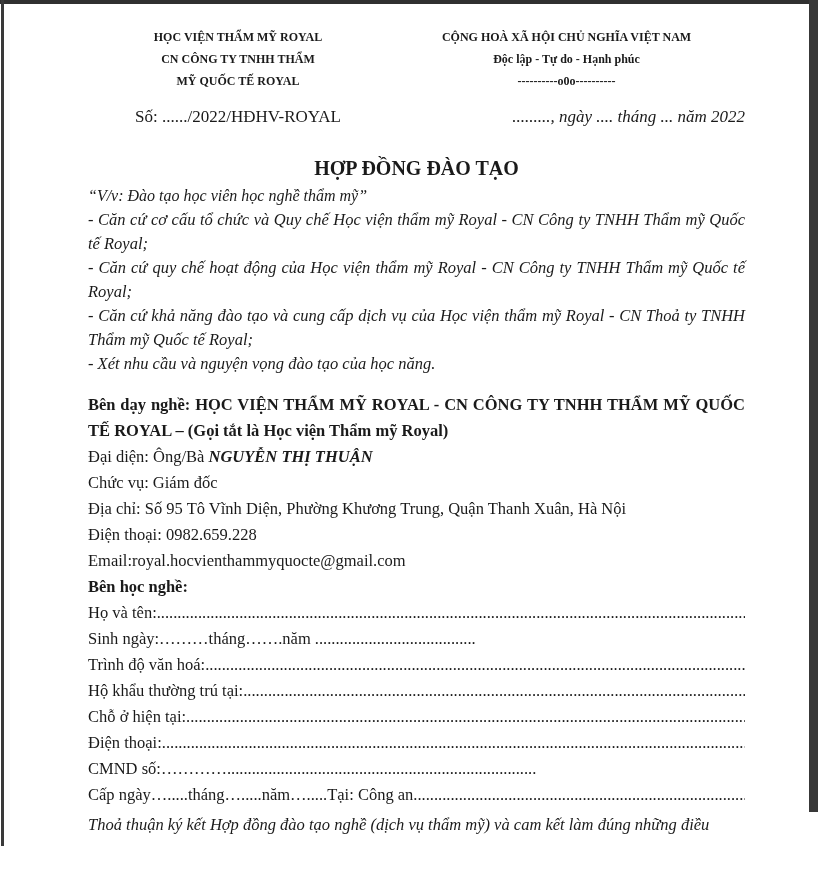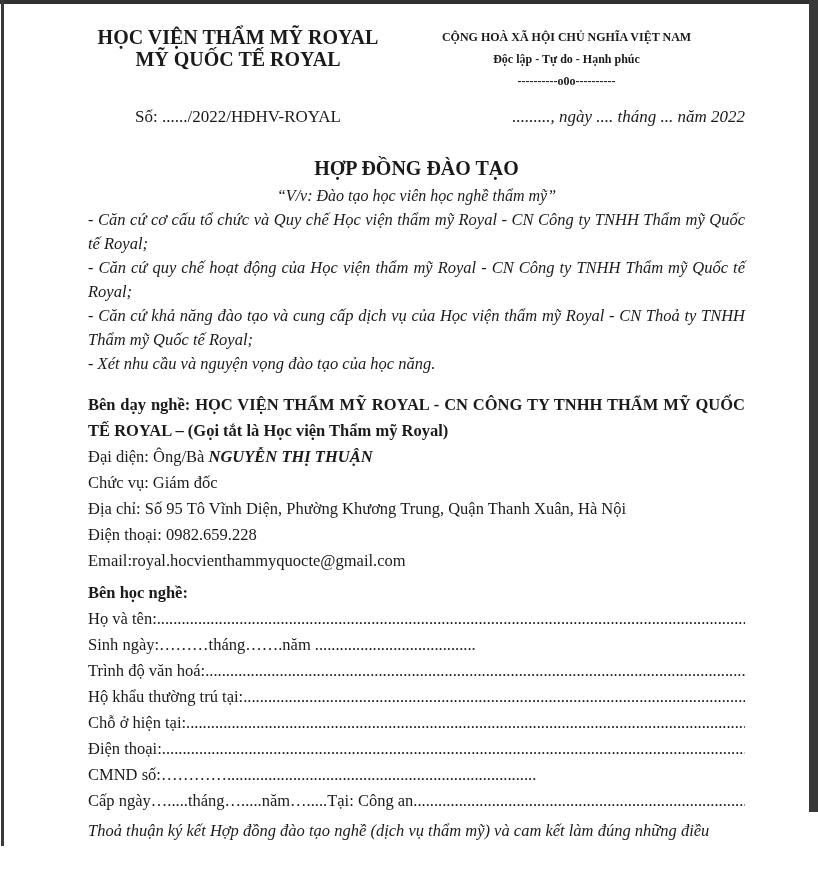--- a/index.html
+++ b/index.html
@@ -36,21 +36,21 @@
     position: absolute;
     left: 88px;
     top: 26px;
     width: 657px;
   }
   .header-row { display: flex; }
   .header-left {
     width: 300px;
     text-align: center;
     font-weight: bold;
-    font-size: 20px;
+    font-size: 12px;
     line-height: 22px;
   }
   .header-right {
     width: 357px;
     text-align: center;
     font-weight: bold;
     font-size: 12px;
     line-height: 22px;
   }
   .so-row {
@@ -63,21 +63,20 @@
   .so-right { width: 357px; text-align: right; font-style: italic; }
   .title {
     margin: 26px 0 0 0;
     text-align: center;
     font-size: 20px;
     font-weight: bold;
     line-height: 28px;
   }
   .subtitle {
     margin-top: 2px;
-    text-align: center;
     font-style: italic;
     font-size: 16px;
     line-height: 24px;
   }
   .preamble { }
   .preamble p {
     margin: 0;
     font-style: italic;
     font-size: 16.5px;
     line-height: 24px;
@@ -87,21 +86,21 @@
   .party-a p, .party-b p {
     margin: 0;
     font-size: 16.5px;
     line-height: 26px;
   }
   .party-a .heading {
     font-weight: bold;
     text-align: justify;
   }
   .bold-italic { font-weight: bold; font-style: italic; margin-top: 44px; }
-  .party-b { margin-top: 6px; }
+  .party-b { margin-top: 0; }
   .party-b .heading { font-weight: bold; }
   .field-line {
     white-space: nowrap;
     overflow: hidden;
   }
   .closing {
     margin: 5px 0 0 0;
     font-style: italic;
     font-size: 16.5px;
     line-height: 24px;
@@ -114,20 +113,21 @@
 <div class="page">
   <div class="scan-edge-top"></div>
   <div class="scan-edge-left"></div>
   <div class="scan-edge-right"></div>
 
   <div class="content">
 
     <div class="header-row">
       <div class="header-left">
         <div>HỌC VIỆN THẨM MỸ ROYAL</div>
+        <div>CN CÔNG TY TNHH THẨM</div>
         <div>MỸ QUỐC TẾ ROYAL</div>
       </div>
       <div class="header-right">
         <div>CỘNG HOÀ XÃ HỘI CHỦ NGHĨA VIỆT NAM</div>
         <div>Độc lập - Tự do - Hạnh phúc</div>
         <div>----------o0o----------</div>
       </div>
     </div>
 
     <div class="so-row">

